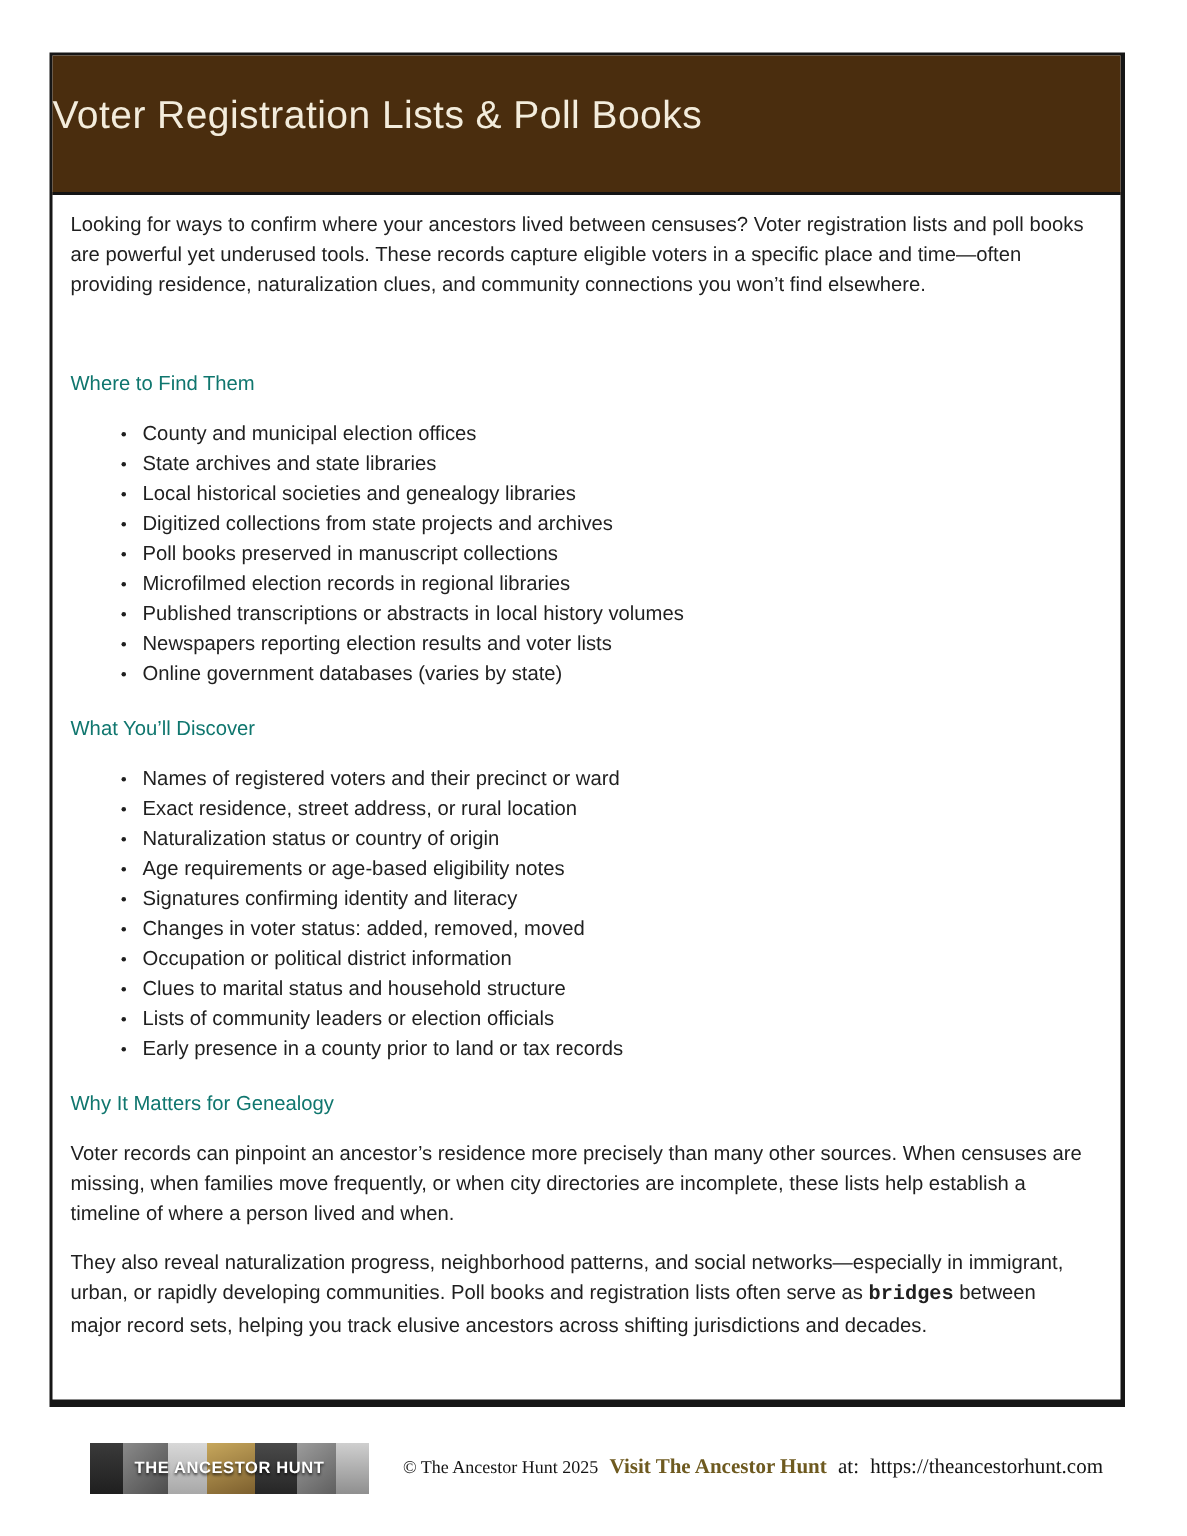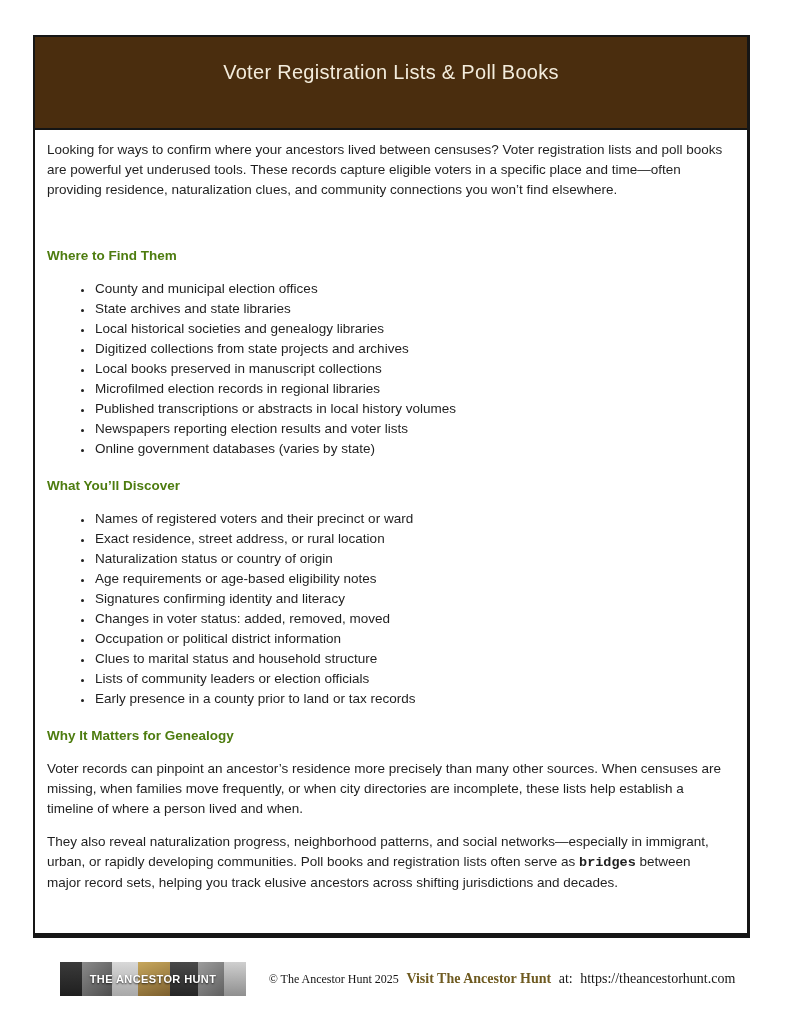--- a/index.html
+++ b/index.html
@@ -16,31 +16,31 @@
     border-right-width:3px;
     border-bottom-width:5px;
     box-sizing:border-box;
   }
   
   .banner{
     height:93px;background:#4a2d0e;border-bottom:2px solid #141414;
     box-sizing:border-box;display:block;
   }
   .banner h1{
-    margin:0;padding-top:24px;text-align:center;
-    font-size:20px;font-weight:400;letter-spacing:.3px;color:#f3ecdc;
+    margin:0;padding-top:24px;text-align:left;
+    font-size:26px;font-weight:400;letter-spacing:.3px;color:#f3ecdc;
   }
   
   .content{
     padding:10px 22px 0 12px;font-size:13.5px;line-height:20px;
   }
   .content p{margin:0;}
   .intro{margin:6px 0 0 0;}
   h2{
-    font-size:13.5px;line-height:20px;font-weight:700;color:#4d7c0f;
+    font-size:13.5px;line-height:20px;font-weight:400;color:#0f766e;
     margin:0;
   }
   .h-find{margin-top:46px;}
   .h-discover{margin-top:17px;}
   .h-why{margin-top:17px;}
   ul{
     margin:13px 0 0 0;padding:0 0 0 47px;list-style:disc;
   }
   li{line-height:20px;padding-left:1px;}
   li::marker{font-size:11px;}
@@ -92,21 +92,21 @@
   <div class="content">
 
     <p class="intro">Looking for ways to confirm where your ancestors lived between censuses? Voter registration lists and poll books are powerful yet underused tools. These records capture eligible voters in a specific place and time—often providing residence, naturalization clues, and community connections you won’t find elsewhere.</p>
 
     <h2 class="h-find">Where to Find Them</h2>
     <ul>
       <li>County and municipal election offices</li>
       <li>State archives and state libraries</li>
       <li>Local historical societies and genealogy libraries</li>
       <li>Digitized collections from state projects and archives</li>
-      <li>Local books preserved in manuscript collections</li>
+      <li>Poll books preserved in manuscript collections</li>
       <li>Microfilmed election records in regional libraries</li>
       <li>Published transcriptions or abstracts in local history volumes</li>
       <li>Newspapers reporting election results and voter lists</li>
       <li>Online government databases (varies by state)</li>
     </ul>
 
     <h2 class="h-discover">What You’ll Discover</h2>
     <ul>
       <li>Names of registered voters and their precinct or ward</li>
       <li>Exact residence, street address, or rural location</li>

